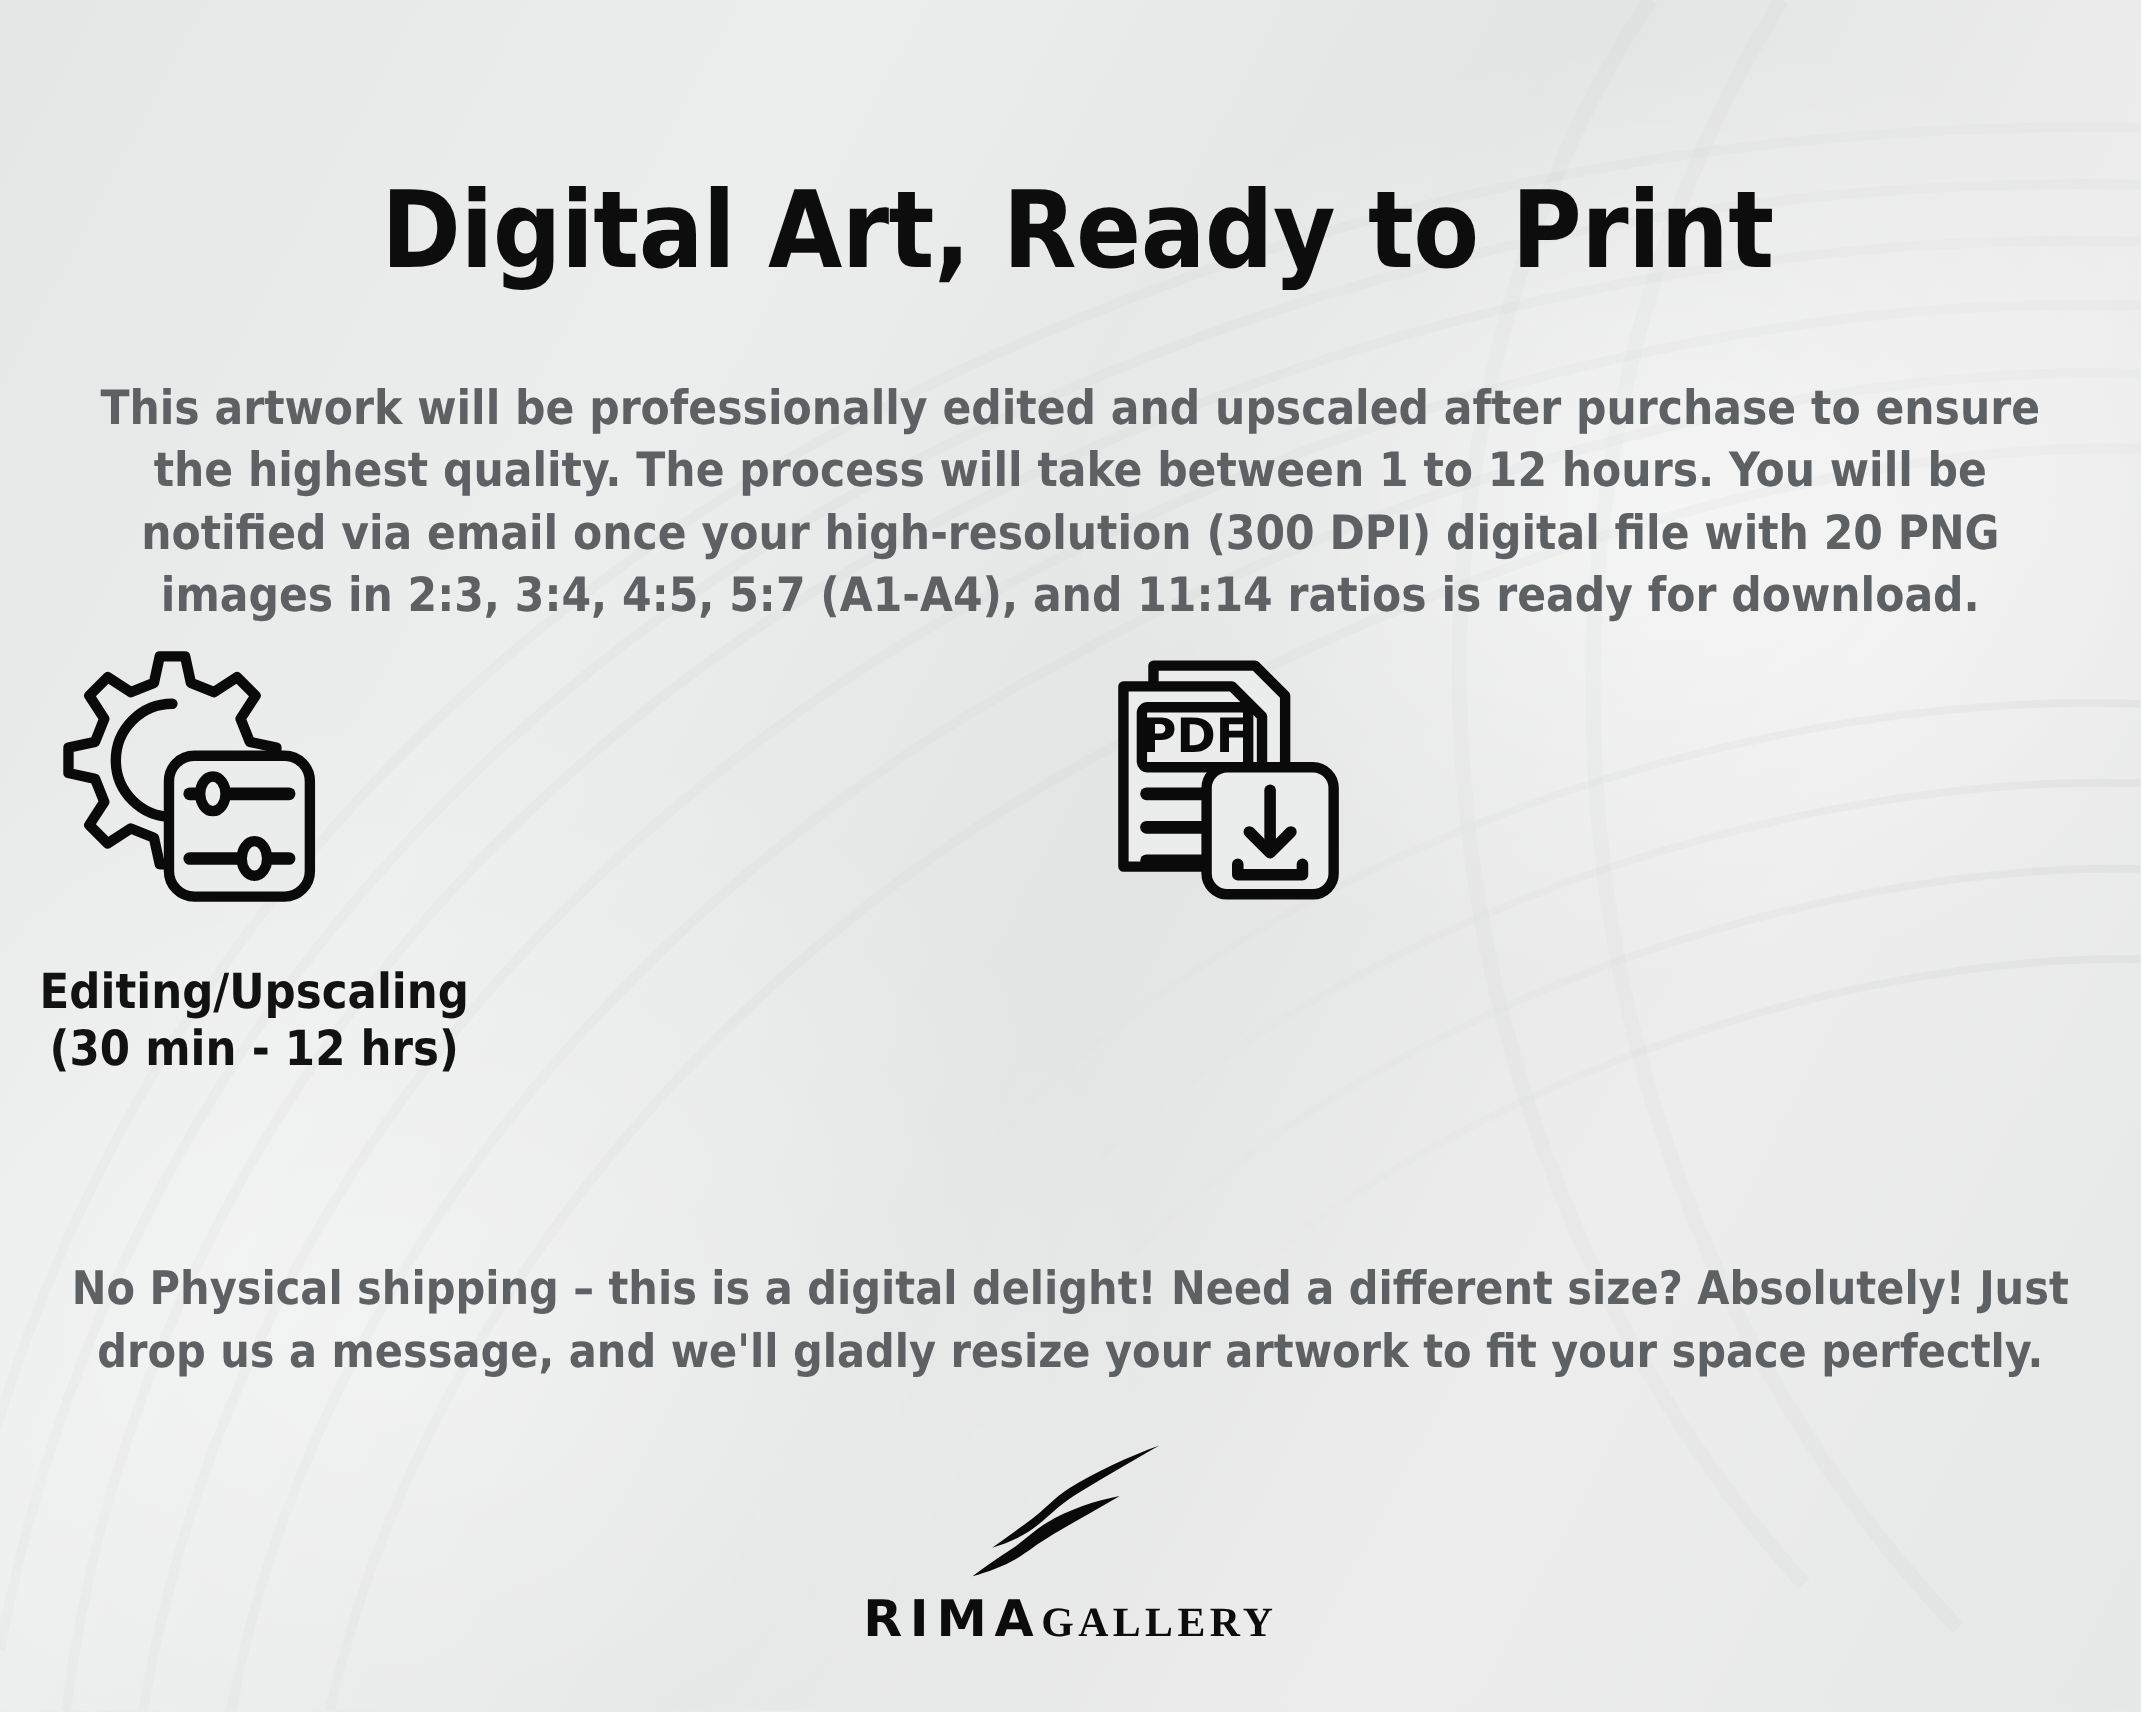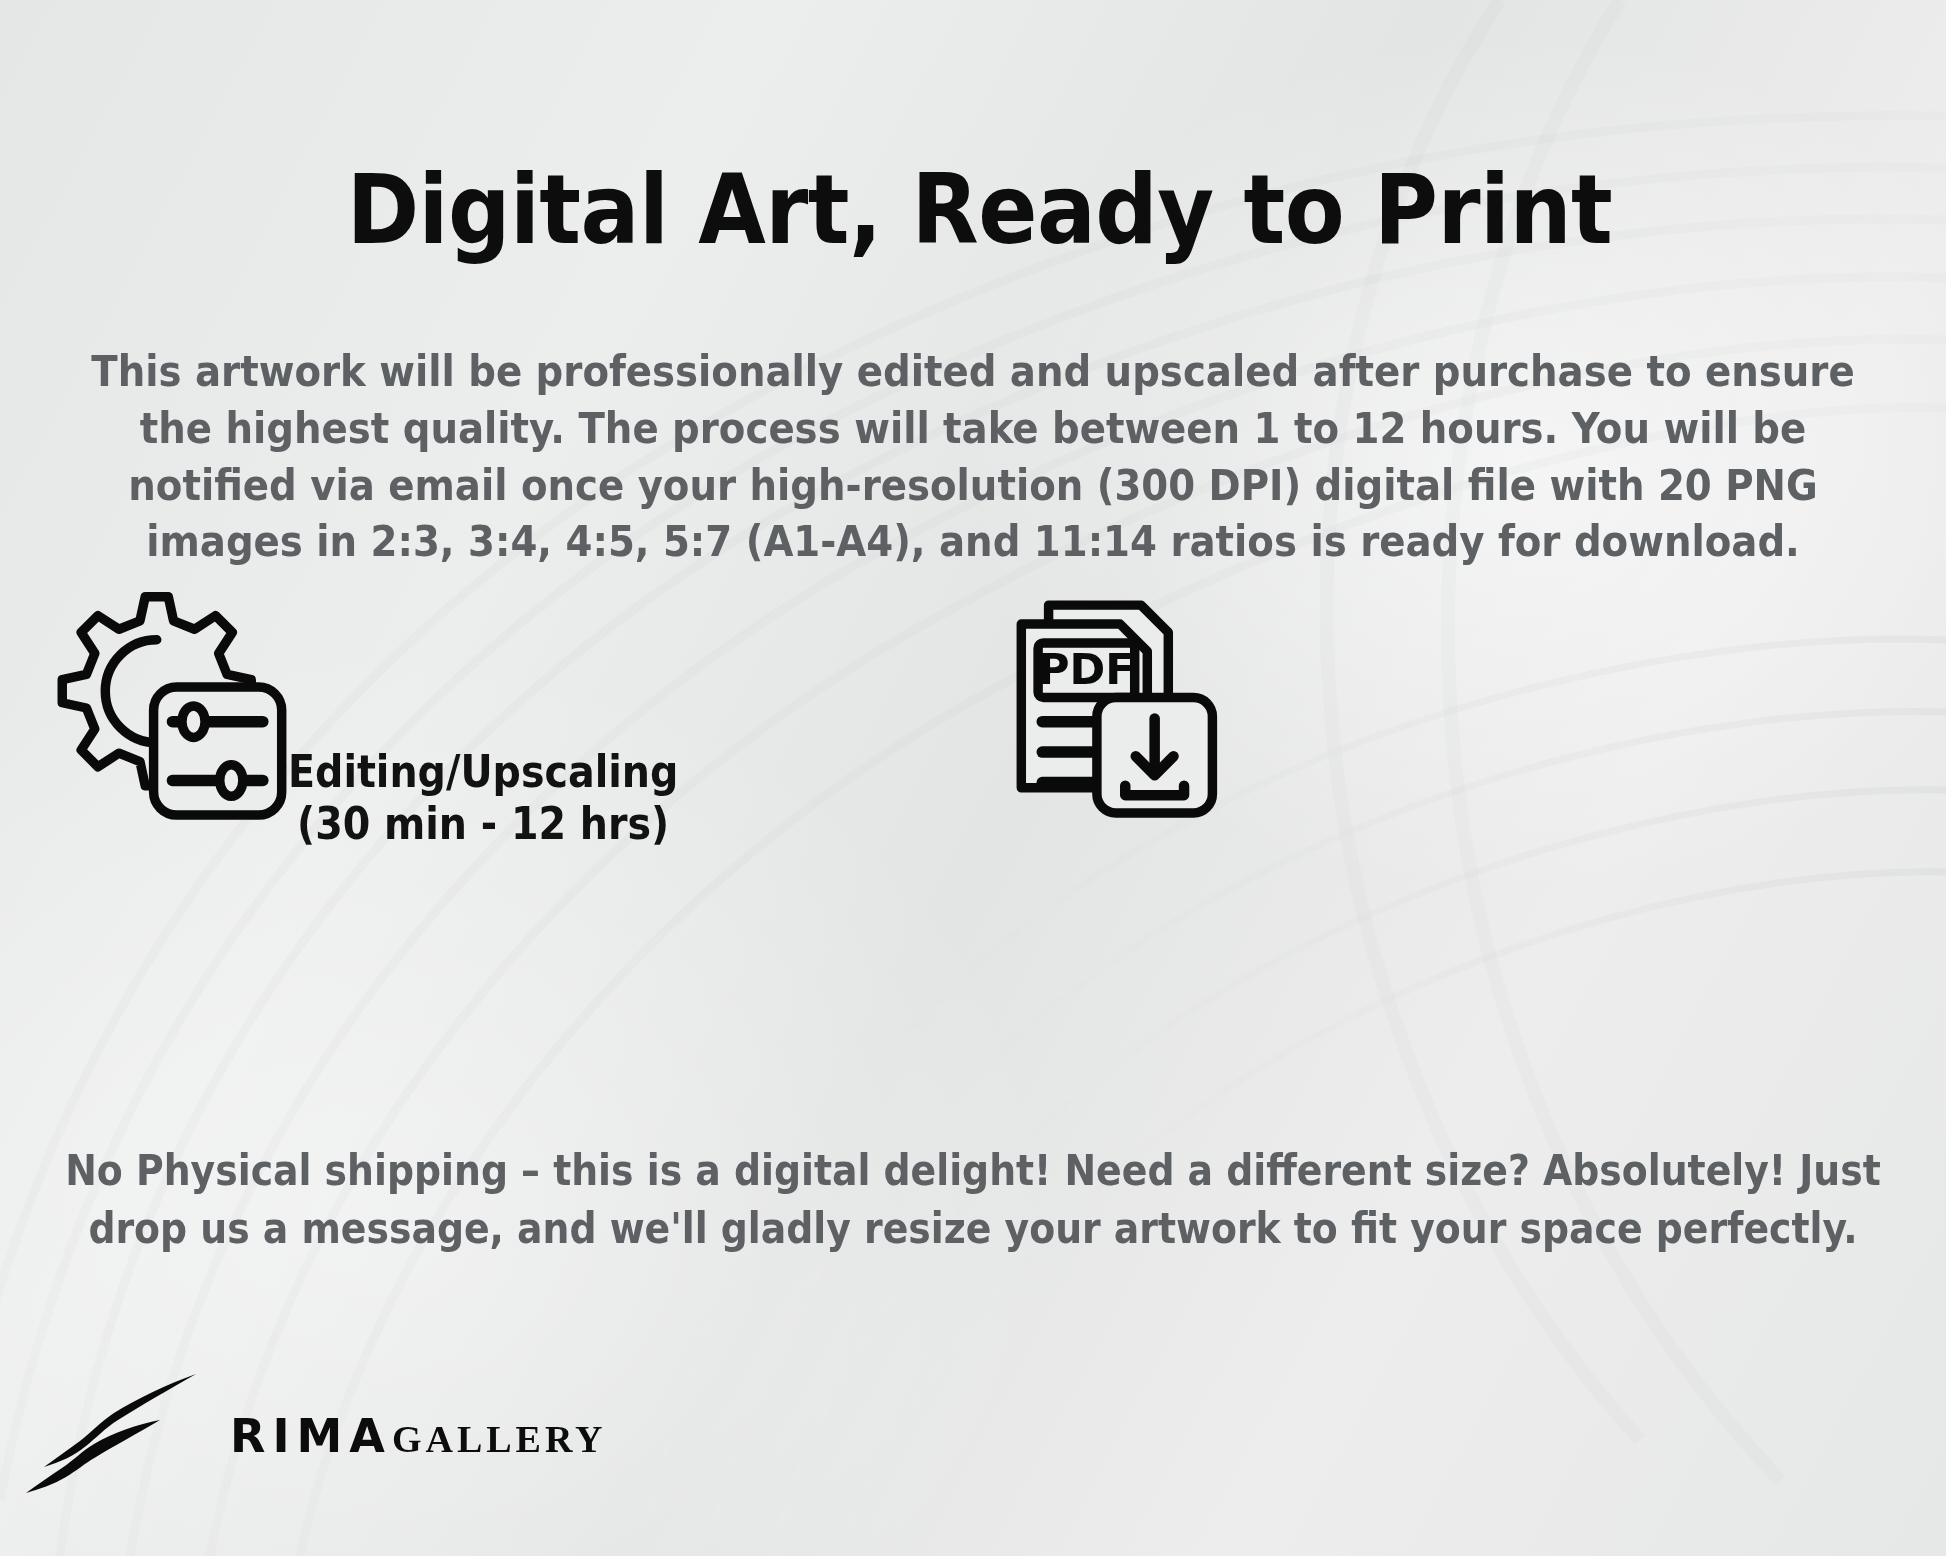--- a/index.html
+++ b/index.html
@@ -79,22 +79,22 @@
     top: 565px;
     display: flex;
     align-items: flex-start;
     justify-content: space-between;
     padding: 0 36px;
     box-sizing: border-box;
   }
   .feature {
     flex: 1 1 0;
     display: flex;
-    flex-direction: row;
-    align-items: flex-end;
+    flex-direction: column;
+    align-items: flex-start;
   }
   .feature-icon {
     height: 285px;
     display: flex;
     align-items: center;
     justify-content: center;
   }
   .feature-label {
     margin-top: 26px;
     text-align: center;
@@ -122,21 +122,21 @@
     font-stretch: condensed;
   }
 
   
   .brand {
     position: absolute;
     left: 0;
     right: 0;
     bottom: 58px;
     display: flex;
-    flex-direction: row;
+    flex-direction: column;
     align-items: center;
   }
   .brand-mark { display: block; }
   .brand-wordmark {
     margin-top: 6px;
     display: flex;
     align-items: baseline;
     justify-content: center;
   }
   .brand-rima {

